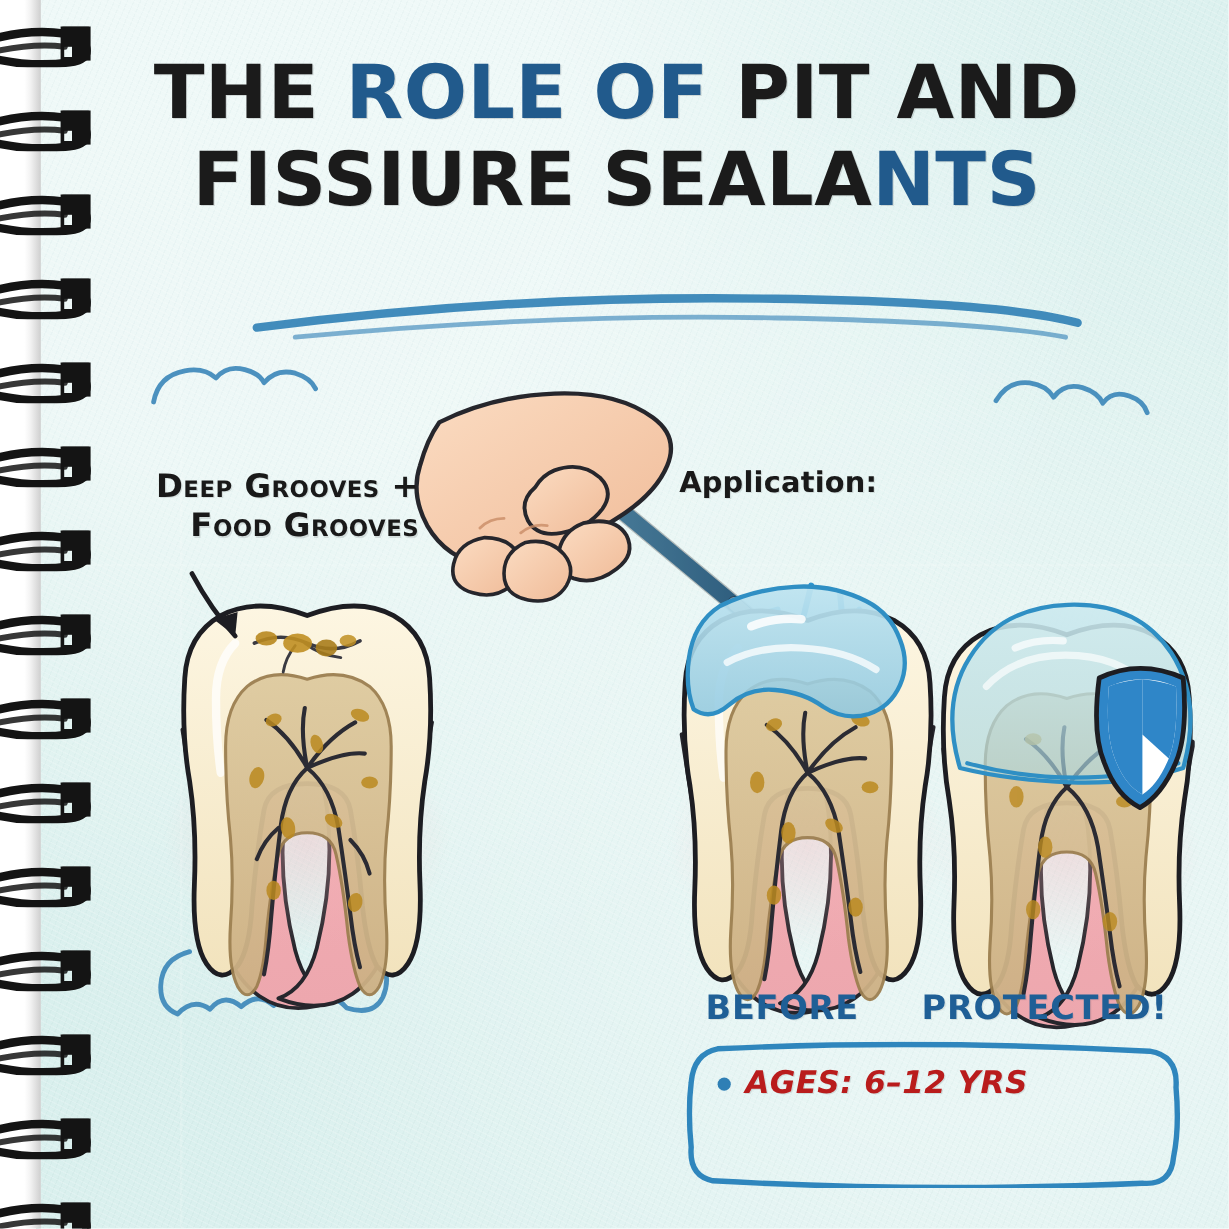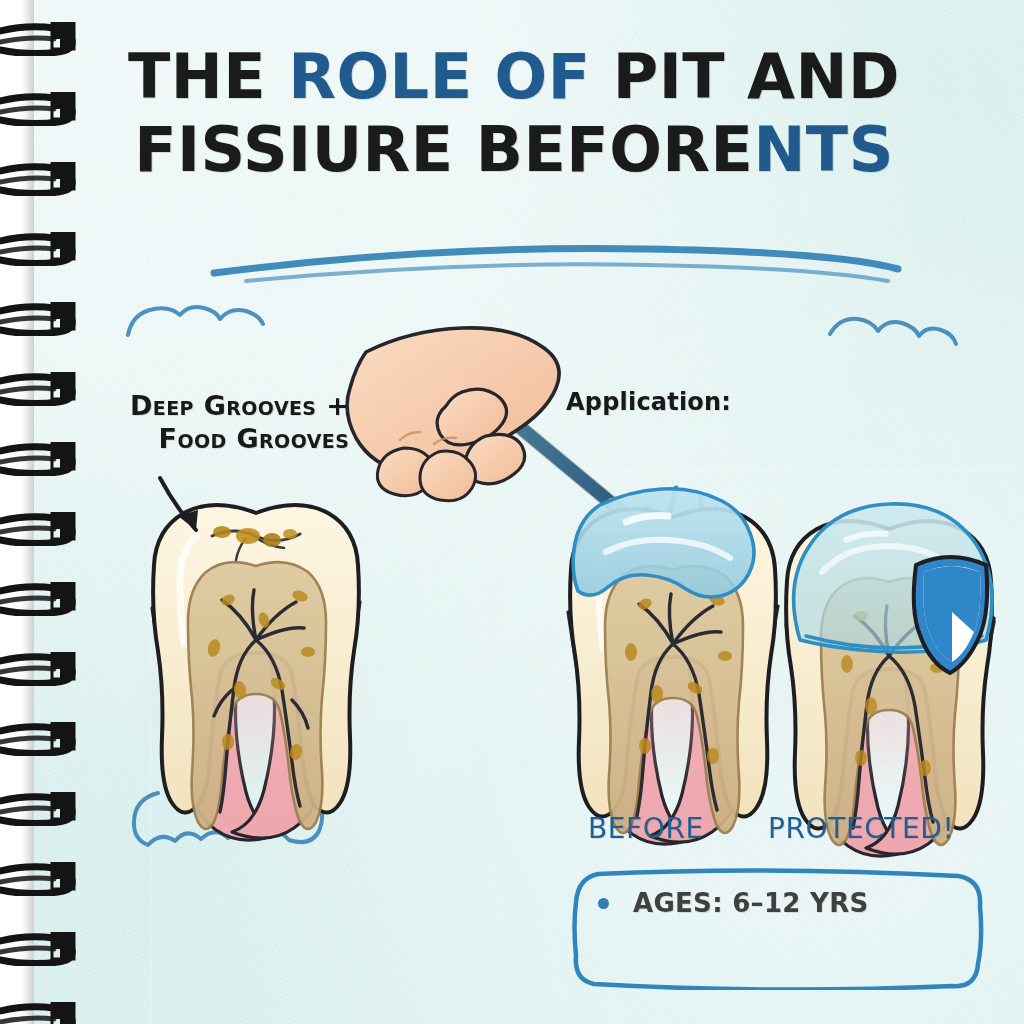--- a/index.html
+++ b/index.html
@@ -49,33 +49,34 @@
   .tl2{font-size:62px;margin-top:14px;}
   .blue{color:#215a8c;}
   
   .lbl{
     position:absolute;font-family:"DejaVu Sans", sans-serif;font-weight:700;
     color:#191919;line-height:1.22;text-shadow:1px 1px 0 rgba(0,0,0,.10);text-align:right;
   }
   #label-debris{left:130px;top:390px;font-size:27px;font-variant:small-caps;letter-spacing:.4px;}
   #label-application{left:566px;top:388px;font-size:24px;letter-spacing:.2px;}
   .cap{
-    position:absolute;font-family:"DejaVu Sans", sans-serif;font-weight:400;
+    position:absolute;font-family:"DejaVu Sans", sans-serif;font-weight:700;
     font-size:28px;color:#1f5f96;letter-spacing:.6px;
     text-shadow:1px 1px 0 rgba(0,0,0,.08);
+    margin-top:11px;
   }
   #caption-before{left:588px;top:812px;}
   #caption-protected{left:768px;top:812px;}
   
   #facts-box{position:absolute;left:572px;top:868px;width:412px;height:122px;}
   .facts-list{position:absolute;left:598px;top:888px;width:386px;}
   .fact{
-    display:flex;align-items:center;gap:24px;margin-bottom:12px;
+    display:flex;align-items:center;gap:12px;margin-bottom:12px;
     font-family:"DejaVu Sans", sans-serif;font-weight:700;font-size:26px;
-    color:#404040;letter-spacing:.3px;text-shadow:1px 1px 0 rgba(0,0,0,.10);
+    color:#b91c1c;letter-spacing:.3px;text-shadow:1px 1px 0 rgba(0,0,0,.10);font-style:italic;
   }
   .dot{width:11px;height:11px;border-radius:50%;background:#2f7fb5;flex:0 0 auto;}
   svg{display:block;}
   .sk{stroke-linecap:round;stroke-linejoin:round;}
 </style>
 </head>
 <body>
 
 <div id="page">
 
@@ -284,21 +285,21 @@
         <path d="M952 566 q14 1 28 6 q2 40 -6 60 l-22 -20 z" fill="#2f86c8"></path>
       </g>
     </g>
   </svg>
 
   <div class="title-wrap">
     <div class="tl tl1">
       <span>THE </span><span class="blue">ROLE OF </span><span>PIT AND</span>
     </div>
     <div class="tl tl2">
-      <span>FISSIURE BEFORE</span><span class="blue">NTS</span>
+      <span>FISSIURE SEALA</span><span class="blue">NTS</span>
     </div>
   </div>
 
   <div class="lbl" id="label-debris">
     <div>Deep Grooves +</div>
     <div>Food Grooves</div>
   </div>
 
   <div class="lbl" id="label-application">
     <div>Application:</div>

